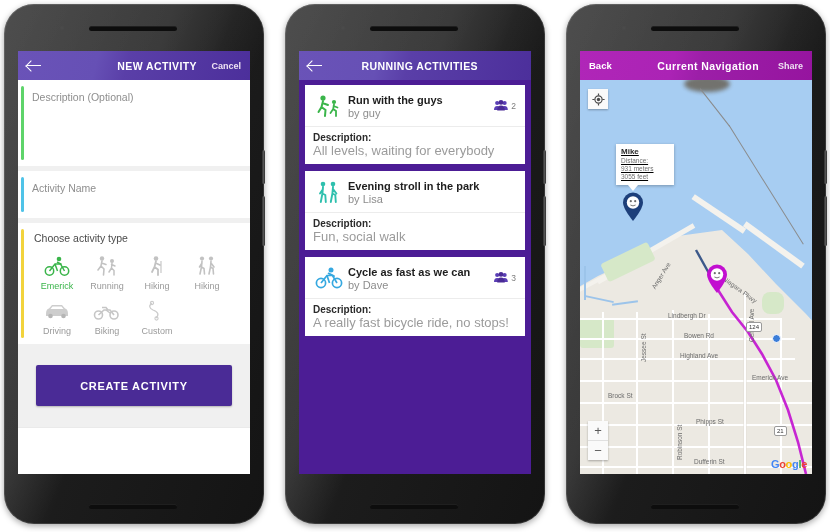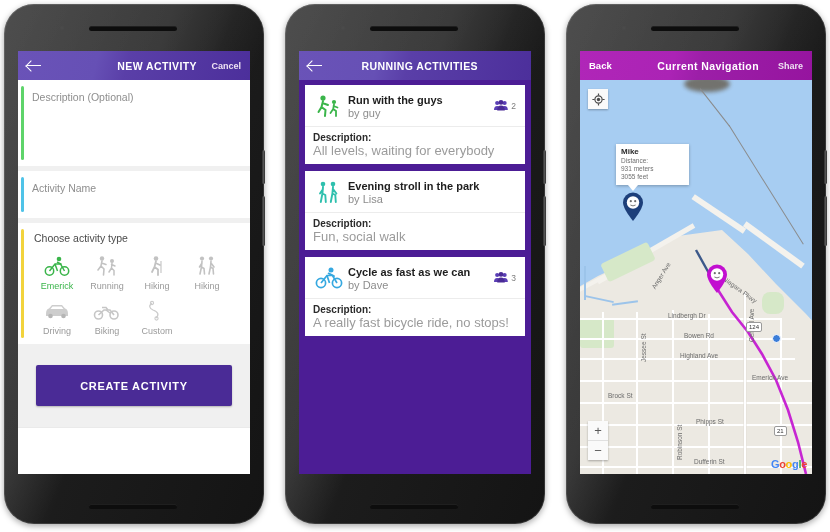--- a/index.html
+++ b/index.html
@@ -81,21 +81,21 @@
   .shoreroad{position:absolute;background:#f4f2ed;}
   .lbl{position:absolute;font-size:6.5px;color:#6b6b6b;white-space:nowrap;}
   .lbl.v{transform-origin:left top;}
   .shield{position:absolute;background:#fff;border:1px solid #9a9a9a;border-radius:2px;
     font-size:6px;color:#333;padding:0 2px;line-height:8px;}
   .bridgeline{position:absolute;background:#8a8a8a;transform-origin:left center;height:1.4px;}
   .smudge{position:absolute;background:#6e6b63;border-radius:50%;filter:blur(2.2px);opacity:.92;}
   .riverline{position:absolute;background:#9cc4ea;}
   .locbtn{position:absolute;left:8px;top:9px;width:20px;height:20px;background:#fafafa;
     box-shadow:0 1px 2px rgba(0,0,0,.3);display:flex;align-items:center;justify-content:center;}
-  .callout{position:absolute;background:#fff;box-shadow:0 1px 3px rgba(0,0,0,.28);padding:3px 20px 4px 5px;}
+  .callout{position:absolute;background:#fff;box-shadow:0 1px 3px rgba(0,0,0,.28);padding:3px 5px 4px 5px;text-decoration:underline;}
   .callout .nm{font-size:8px;font-weight:bold;color:#2b2b2b;line-height:10px;}
   .callout .dl{font-size:6.5px;color:#6f6f6f;line-height:8px;}
   .callout:after{content:"";position:absolute;left:12px;bottom:-6px;border-left:5px solid transparent;
     border-right:5px solid transparent;border-top:6px solid #fff;}
   .pin{position:absolute;}
   .zoomctl{position:absolute;left:8px;bottom:14px;width:20px;background:#fafafa;box-shadow:0 1px 2px rgba(0,0,0,.3);}
   .zoomctl div{height:19px;display:flex;align-items:center;justify-content:center;color:#5a5a5a;font-size:13px;}
   .zoomctl div:first-child{border-bottom:1px solid #e0e0e0;}
   .glogo{position:absolute;right:5px;bottom:4px;font-size:11px;font-weight:bold;letter-spacing:-.3px;}
   .glogo span:nth-child(1){color:#4285F4}.glogo span:nth-child(2){color:#EA4335}

